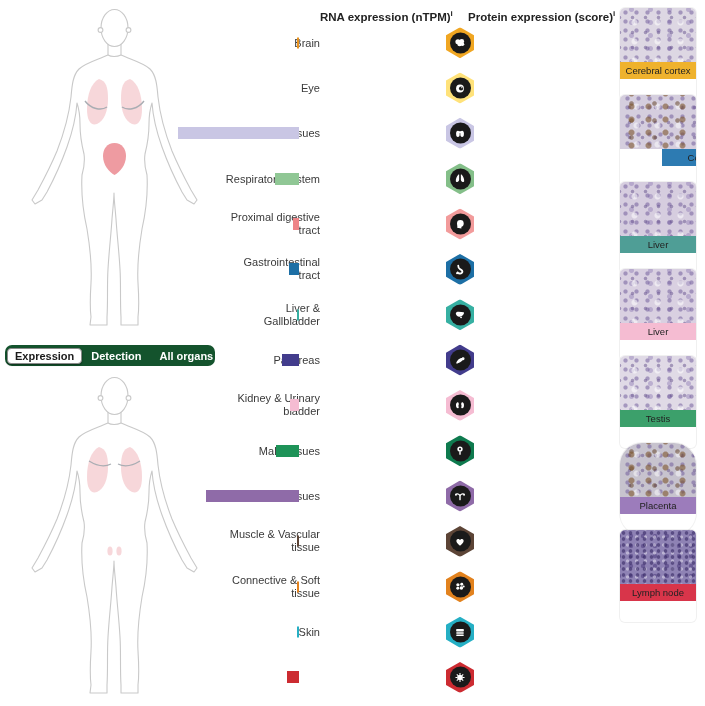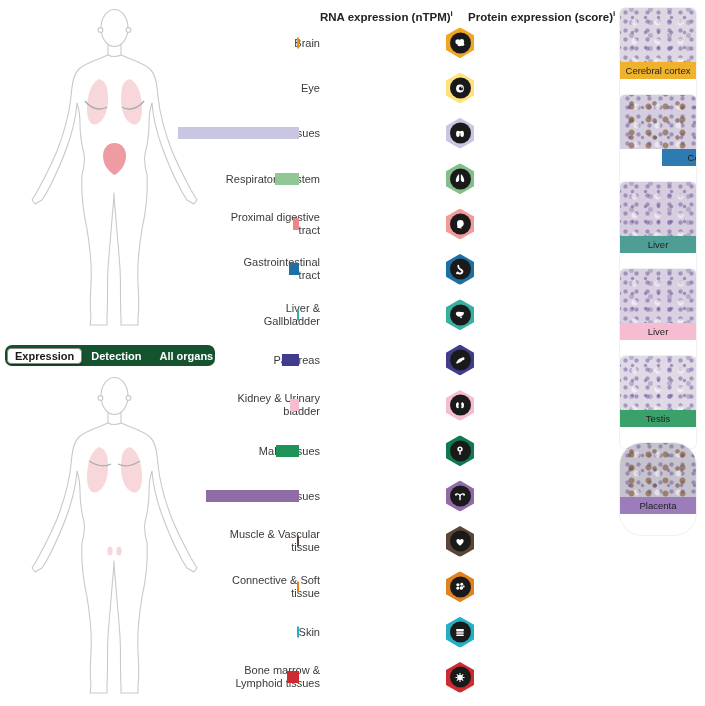--- a/index.html
+++ b/index.html
@@ -330,22 +330,20 @@
         <svg width="14" height="14" viewBox="0 0 20 20" fill="#fff">
               <rect x="4.5" y="5" width="11" height="3.4" rx="1"></rect>
               <rect x="4.5" y="9.6" width="11" height="2.2" rx="1"></rect>
               <rect x="4.5" y="13" width="11" height="2" rx="1"></rect>
             </svg>
       </div>
         </div>
     </div>
 
     <div class="tissue-row">
-      <div class="t-label">Bone marrow &amp;
-Lymphoid tissues</div>
       <div class="t-bar" style="width: 12px; background: rgb(204, 43, 49);"></div>
       <div class="t-hex" style="background: rgb(204, 43, 49);">
           <div class="t-circ">
         <svg width="14" height="14" viewBox="0 0 20 20">
               <circle cx="10" cy="10" r="4" fill="#fff"></circle>
               <g stroke="#fff" stroke-width="1.6">
                 <line x1="10" y1="3.5" x2="10" y2="6"></line>
                 <line x1="10" y1="14" x2="10" y2="16.5"></line>
                 <line x1="3.5" y1="10" x2="6" y2="10"></line>
                 <line x1="14" y1="10" x2="16.5" y2="10"></line>
@@ -378,14 +376,18 @@
     <div class="img-label" style="background: rgb(245, 188, 210);">Liver</div>
   </div>
   <div class="tissue-image" style="top: 356px;">
     <div class="img-area tex tex-testis"></div>
     <div class="img-label" style="background: rgb(60, 160, 107);">Testis</div>
   </div>
   <div class="tissue-image" style="top: 443px; border-radius: 22px;">
     <div class="img-area tex tex-placenta"></div>
     <div class="img-label" style="background: rgb(156, 124, 187);">Placenta</div>
   </div>
+  <div class="tissue-image" style="top: 530px;">
+    <div class="img-area tex tex-lymph"></div>
+    <div class="img-label" style="background: rgb(216, 53, 74);">Lymph node</div>
+  </div>
 
 </div>
 
 </body></html>

